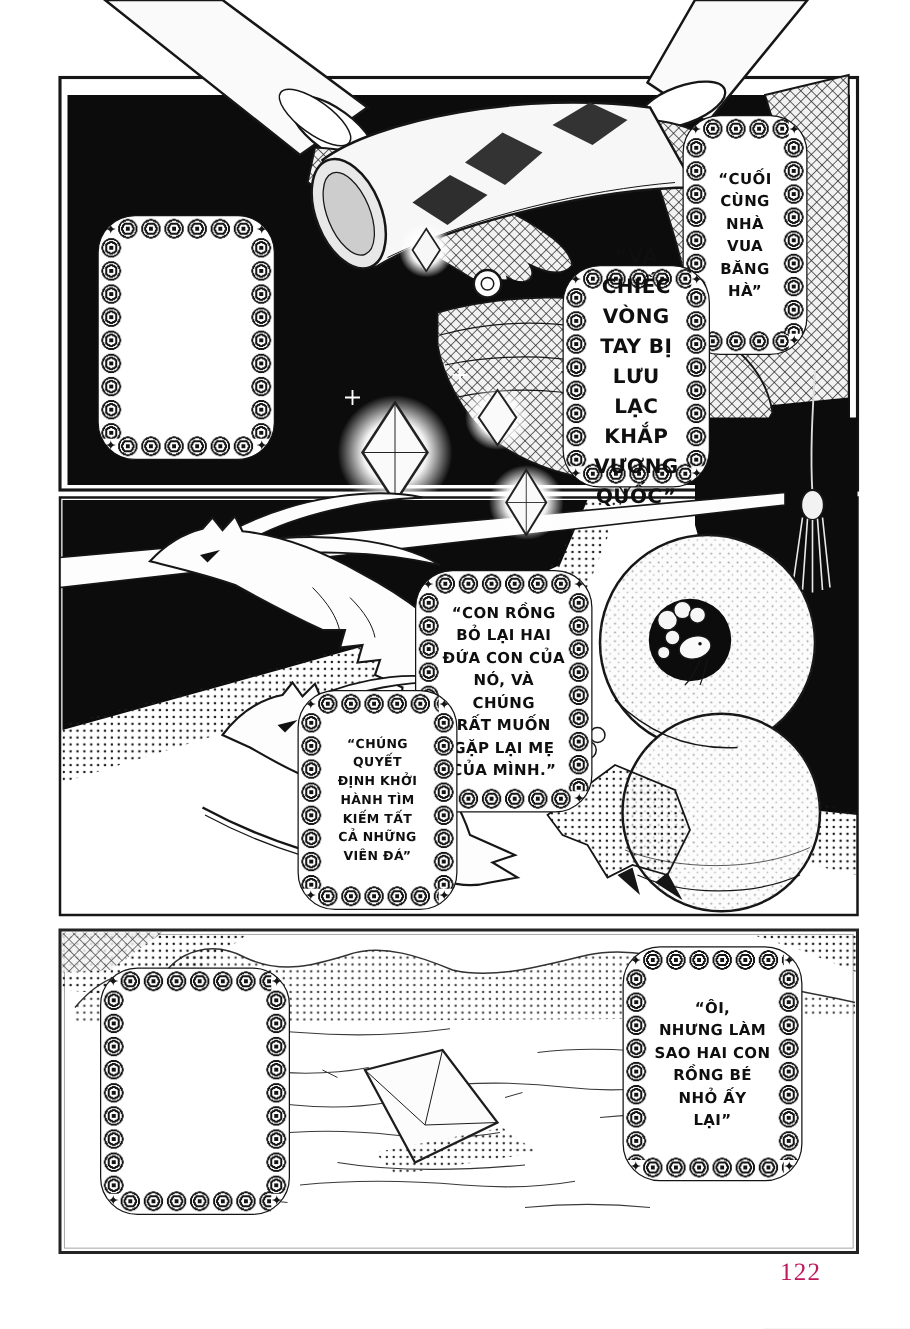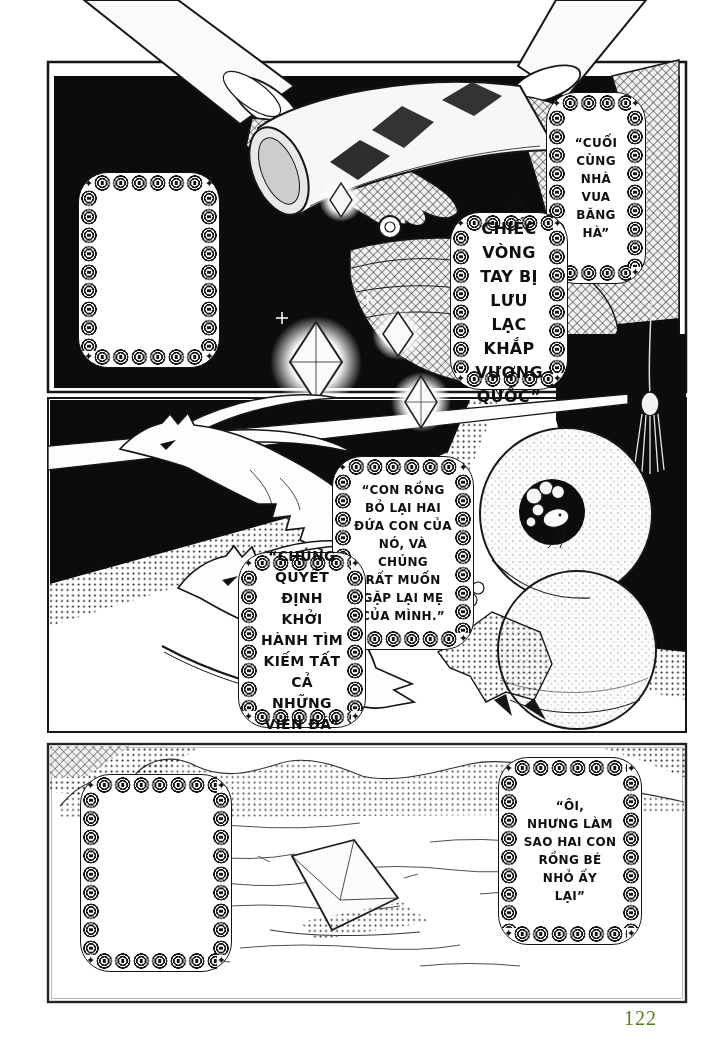--- a/index.html
+++ b/index.html
@@ -18,21 +18,21 @@
        #141414 3.6px 5.2px,#ffffff 5.2px 6.2px,#141414 6.2px 7.6px,transparent 7.9px);}
   .mb.t{top:2px}.mb.b{bottom:2px}
   .mb.l,.mb.r{top:16px;bottom:16px;width:16px;background-repeat:repeat-y;background-size:16px 18.5px;
      background-image:radial-gradient(circle at 8px 9.25px,#141414 0 1.8px,#ffffff 1.8px 3.6px,
        #141414 3.6px 5.2px,#ffffff 5.2px 6.2px,#141414 6.2px 7.6px,transparent 7.9px);}
   .mb.l{left:2px}.mb.r{right:2px}
   .star{position:absolute;font-size:11px;line-height:1;color:#141414;z-index:4;}
   .star.tl{top:5px;left:5px}.star.tr{top:5px;right:5px}
   .star.bl{bottom:5px;left:5px}.star.br{bottom:5px;right:5px}
   .page-number{position:absolute;left:624px;top:1007px;z-index:3;
-      font-family:"Liberation Serif",serif;font-size:20px;color:#4d7c0f;letter-spacing:1px;}
+      font-family:"Liberation Serif",serif;font-size:20px;color:#be185d;letter-spacing:1px;}
 </style>
 </head>
 <body>
 
 <div class="page">
 
 <svg class="art" width="728" height="1063" viewBox="0 0 728 1063" xmlns="http://www.w3.org/2000/svg">
   <defs>
     <pattern id="xh" width="6" height="6" patternUnits="userSpaceOnUse" patternTransform="rotate(45)">
       <rect width="6" height="6" fill="#f2f2f2"></rect>
@@ -297,21 +297,21 @@
 
 <div class="bubble" style="left:238px;top:552px;width:128px;height:176px">
   <div class="mb t"></div>
   <div class="mb b"></div>
   <div class="mb l"></div>
   <div class="mb r"></div>
   <span class="star tl">✦</span>
   <span class="star tr">✦</span>
   <span class="star bl">✦</span>
   <span class="star br">✦</span>
-  <div class="bubble-text" style="font-size:14px">“CHÚNG
+  <div class="bubble-text" style="font-size:10px">“CHÚNG
 QUYẾT
 ĐỊNH KHỞI
 HÀNH TÌM
 KIẾM TẤT
 CẢ NHỮNG
 VIÊN ĐÁ”</div>
 </div>
 
 <div class="bubble" style="left:80px;top:774px;width:152px;height:198px">
   <div class="mb t"></div>

